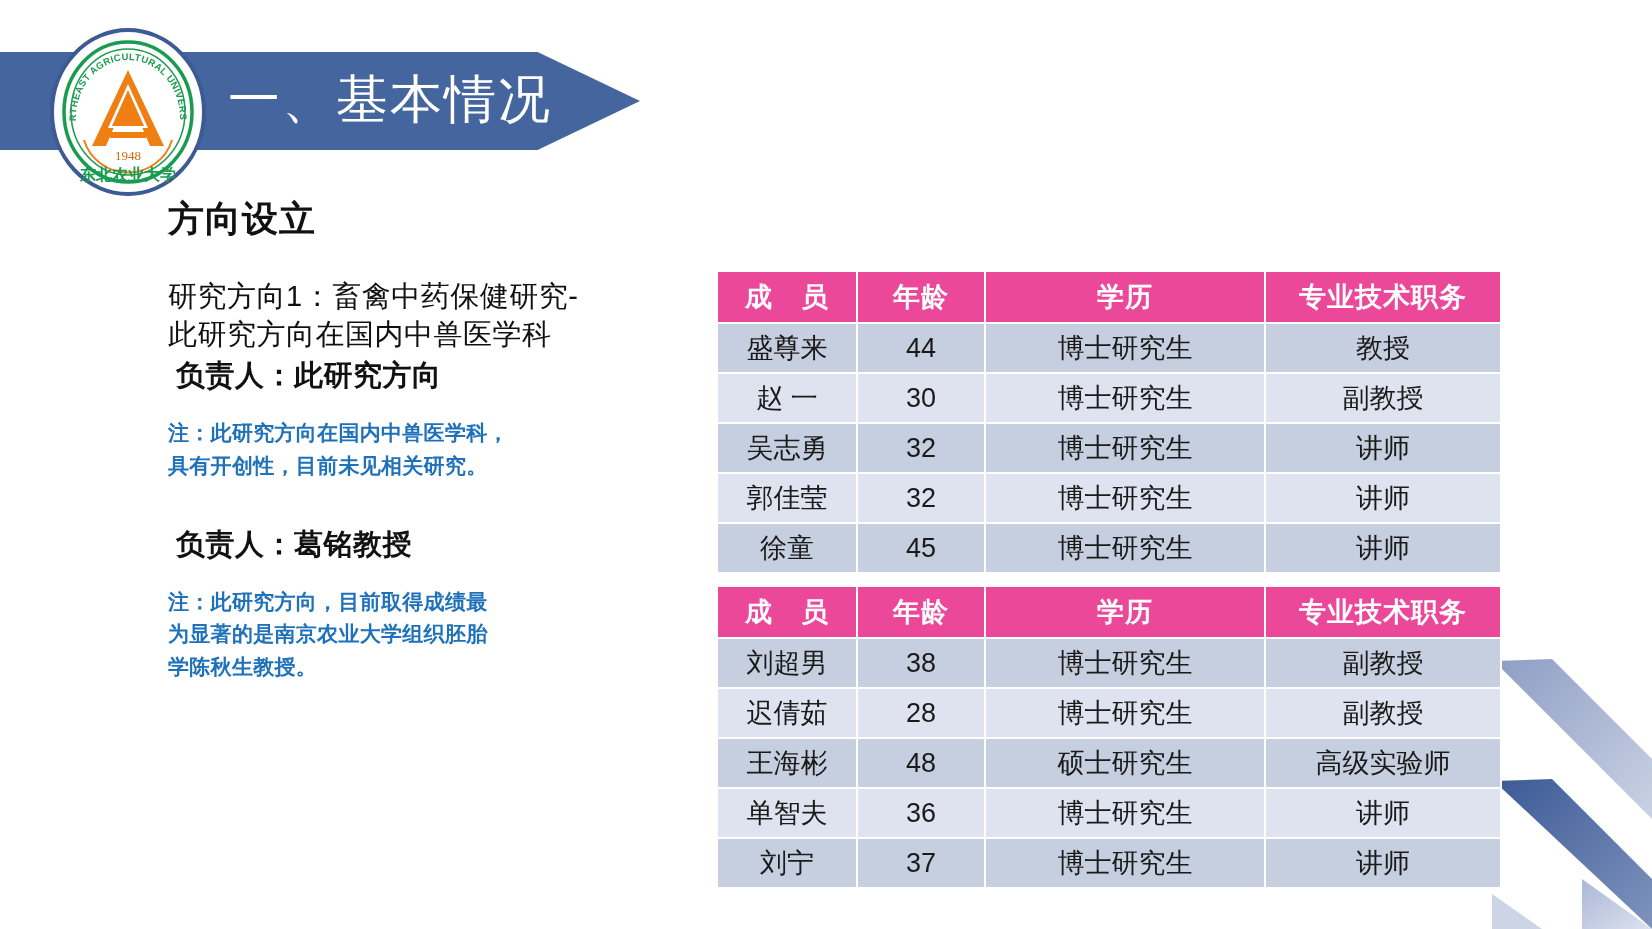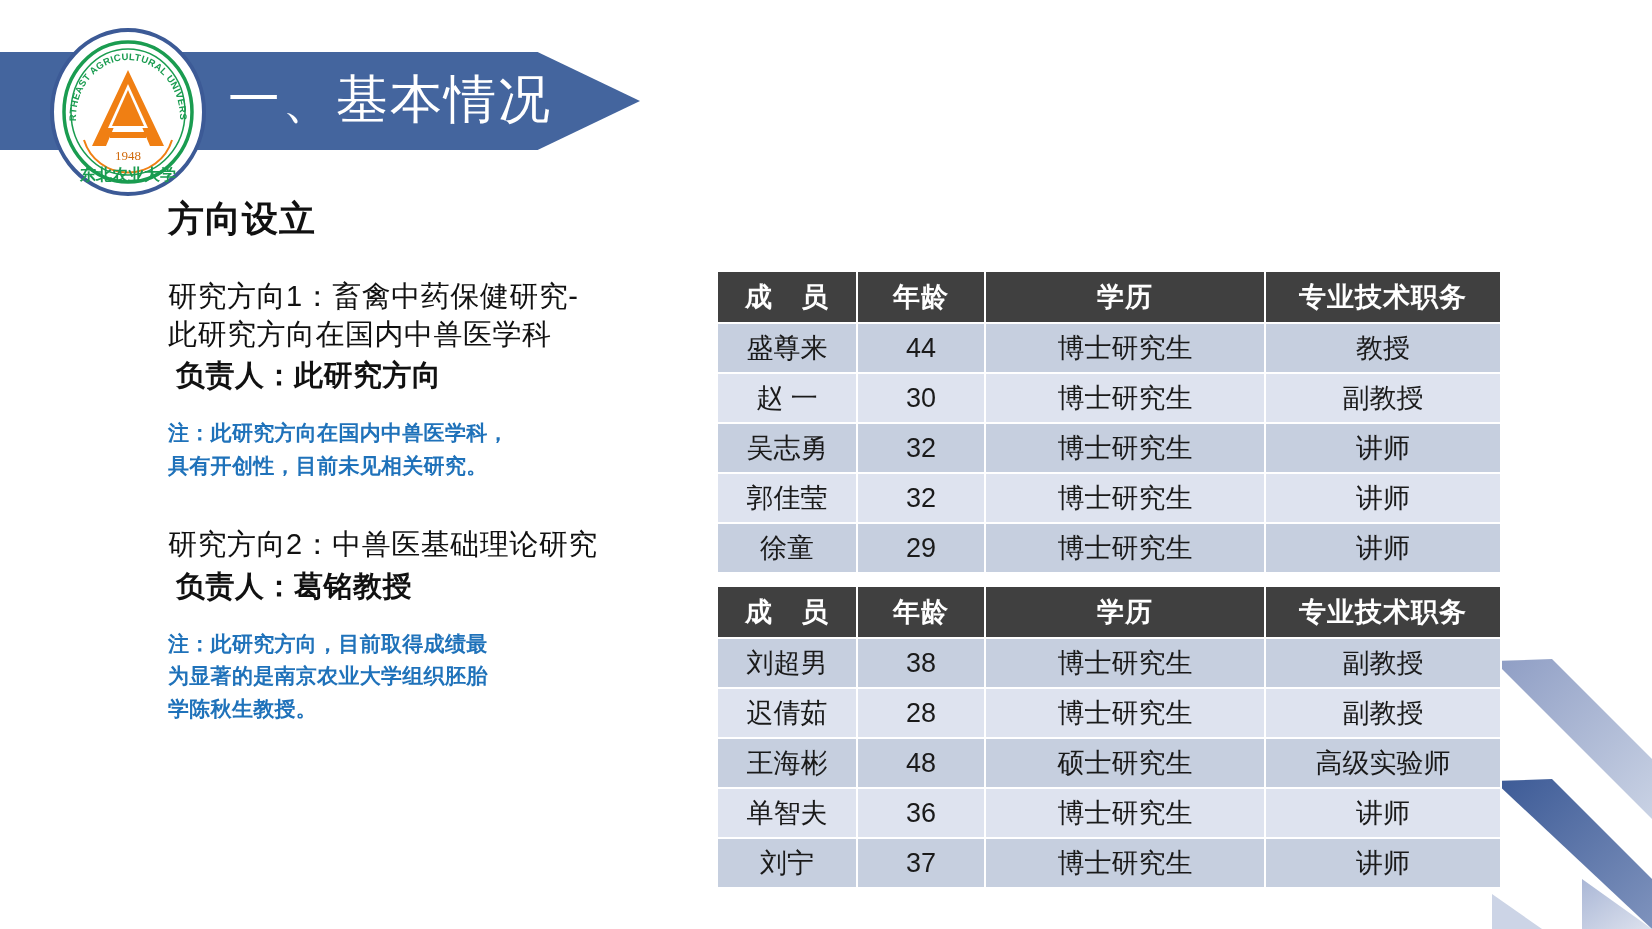--- a/index.html
+++ b/index.html
@@ -47,21 +47,21 @@
     font-size:21px;font-weight:bold;color:#1f72ba;line-height:1.55;
     margin:22px 0 0 0;letter-spacing:0.3px;
   }
   .block2{margin-top:44px;}
 
   
   .tbl{position:absolute;border-collapse:collapse;width:784px;table-layout:fixed;}
   .tbl#t1{left:716px;top:270px;}
   .tbl#t2{left:716px;top:585px;}
   .tbl th{
-    background:#404040;color:#ffffff;font-size:27px;font-weight:bold;
+    background:#ec4899;color:#ffffff;font-size:27px;font-weight:bold;
     height:48px;text-align:center;border:2px solid #ffffff;letter-spacing:1px;
   }
   .tbl td{
     font-size:27px;color:#1a1a1a;height:46px;text-align:center;
     border:2px solid #ffffff;font-weight:400;
   }
   .tbl tbody tr:nth-child(odd) td{background:#c6cfdf;}
   .tbl tbody tr:nth-child(even) td{background:#dee3ef;}
   .c-name{width:140px;}
   .c-age{width:128px;}
@@ -129,23 +129,20 @@
     <div class="dir-owner">
       <b>负责人：此研究方向</b>
     </div>
     <div class="note">
       <span>注：此研究方向在国内中兽医学科，</span><br>
       <span>具有开创性，目前未见相关研究。</span>
     </div>
   </div>
 
   <div class="block2">
-    <div class="dir-line">
-      <b>研究方向2：中兽医基础理论研究</b>
-    </div>
     <div class="dir-owner">
       <b>负责人：葛铭教授</b>
     </div>
     <div class="note">
       <span>注：此研究方向，目前取得成绩最</span><br>
       <span>为显著的是南京农业大学组织胚胎</span><br>
       <span>学陈秋生教授。</span>
     </div>
   </div>
 </div>
@@ -185,21 +182,21 @@
         <td>讲师</td>
       </tr>
       <tr>
         <td>郭佳莹</td>
         <td>32</td>
         <td>博士研究生</td>
         <td>讲师</td>
       </tr>
       <tr>
         <td>徐童</td>
-        <td>29</td>
+        <td>45</td>
         <td>博士研究生</td>
         <td>讲师</td>
       </tr>
     </tbody>
 </table>
 
 <table class="tbl" id="t2">
   <colgroup>
       <col class="c-name">
       <col class="c-age">

